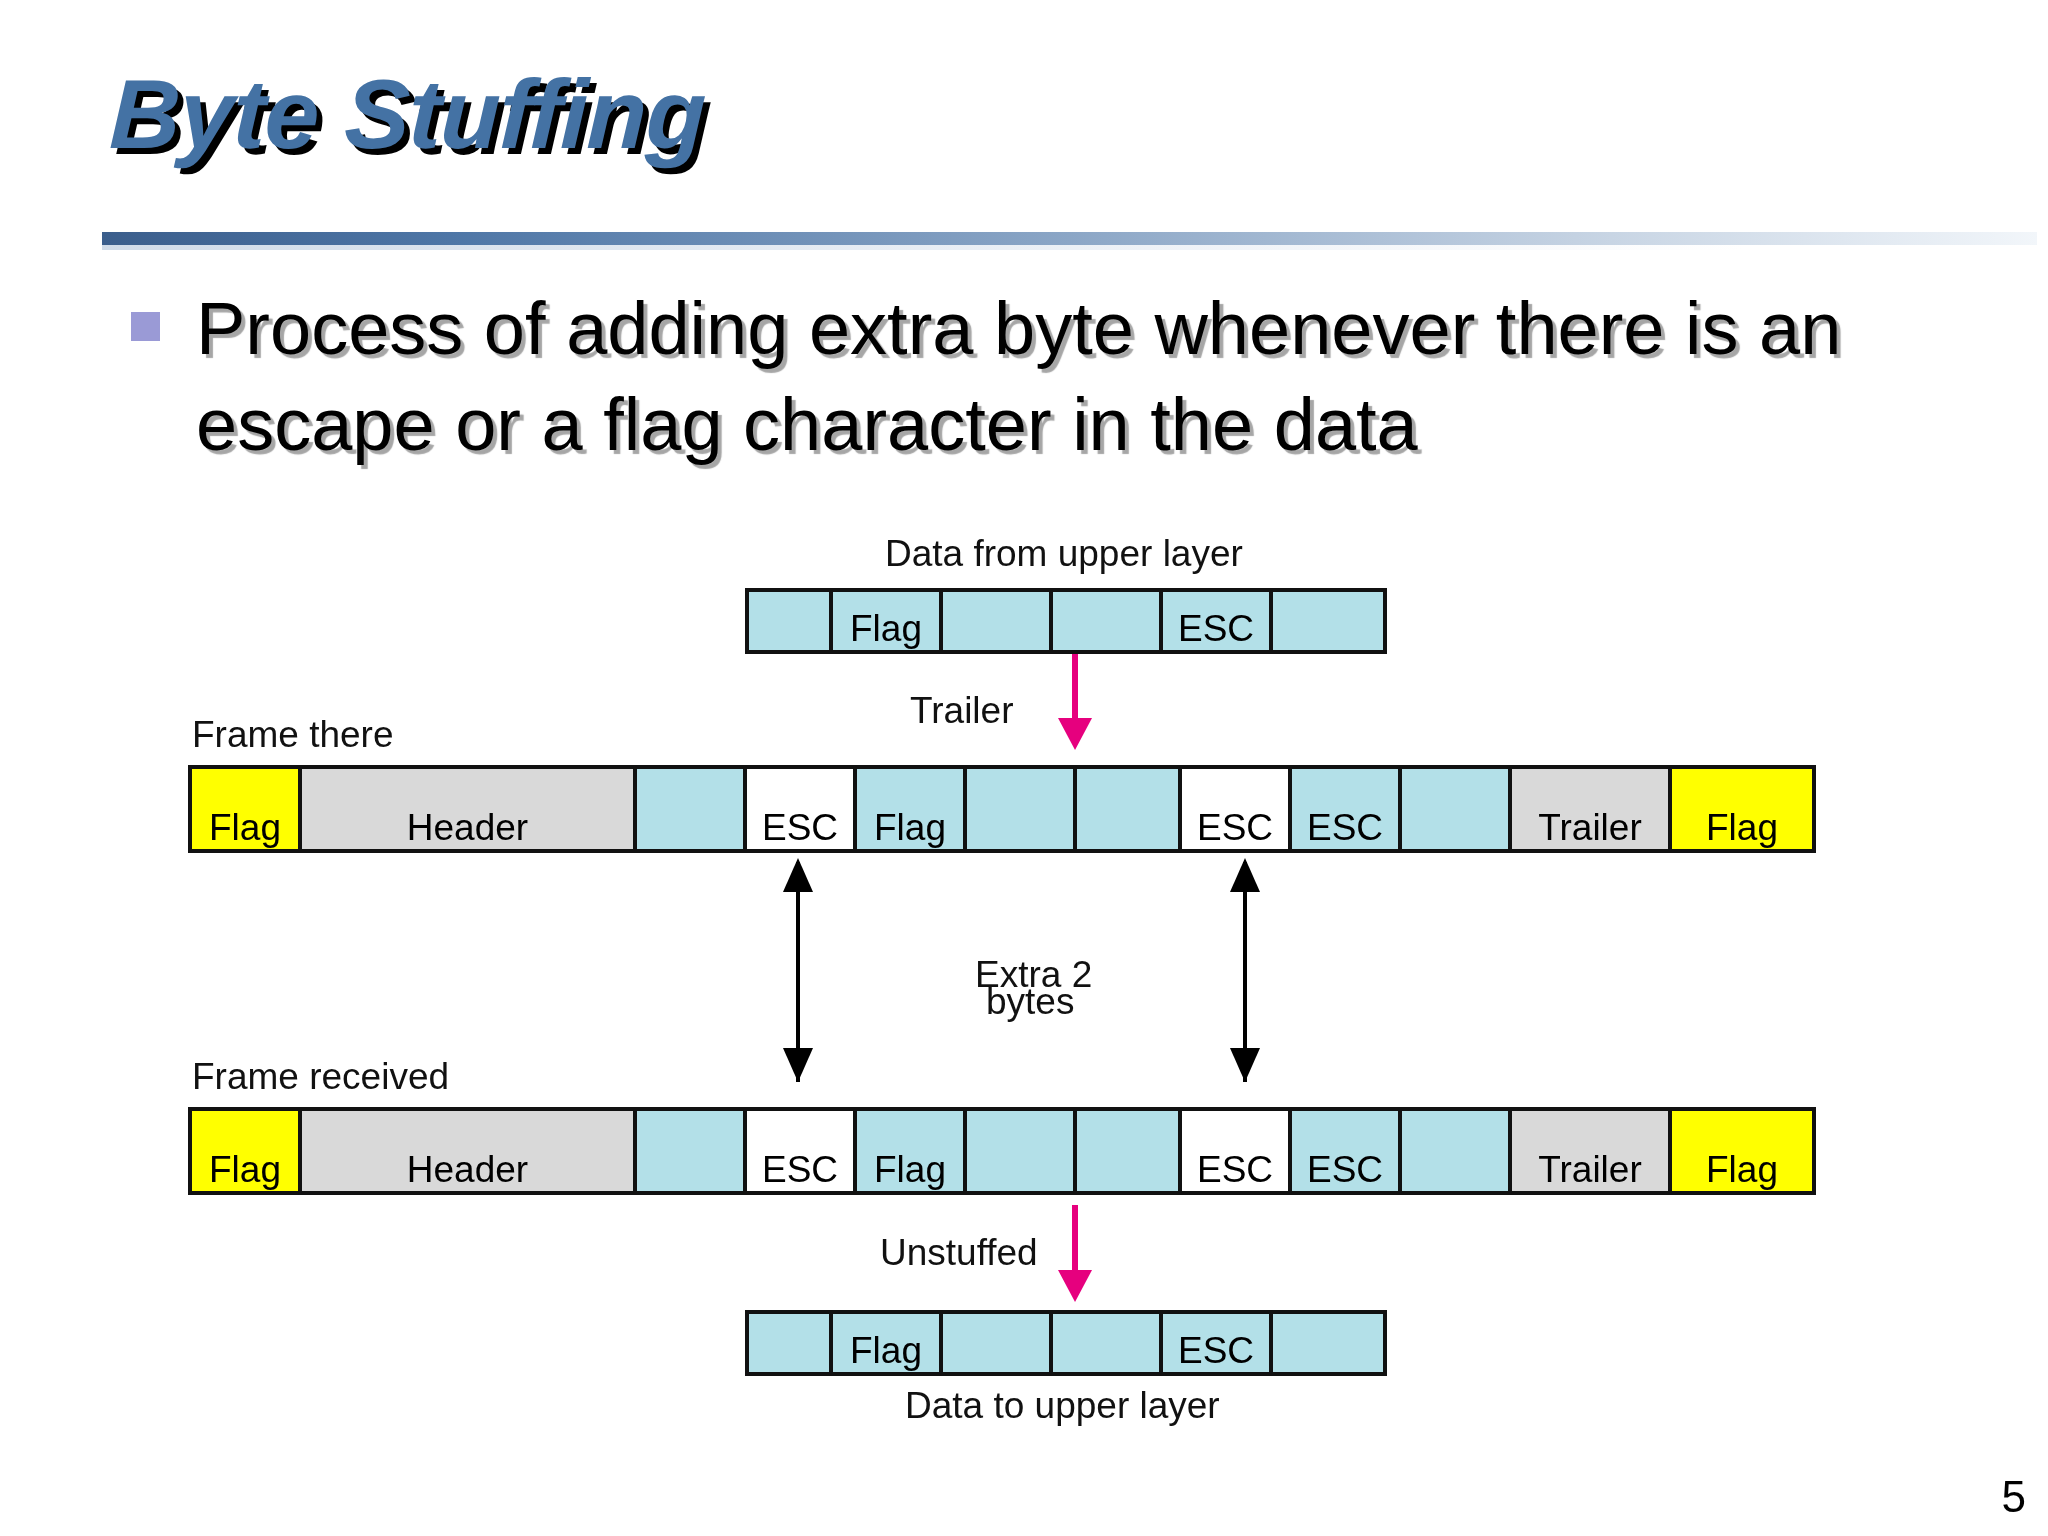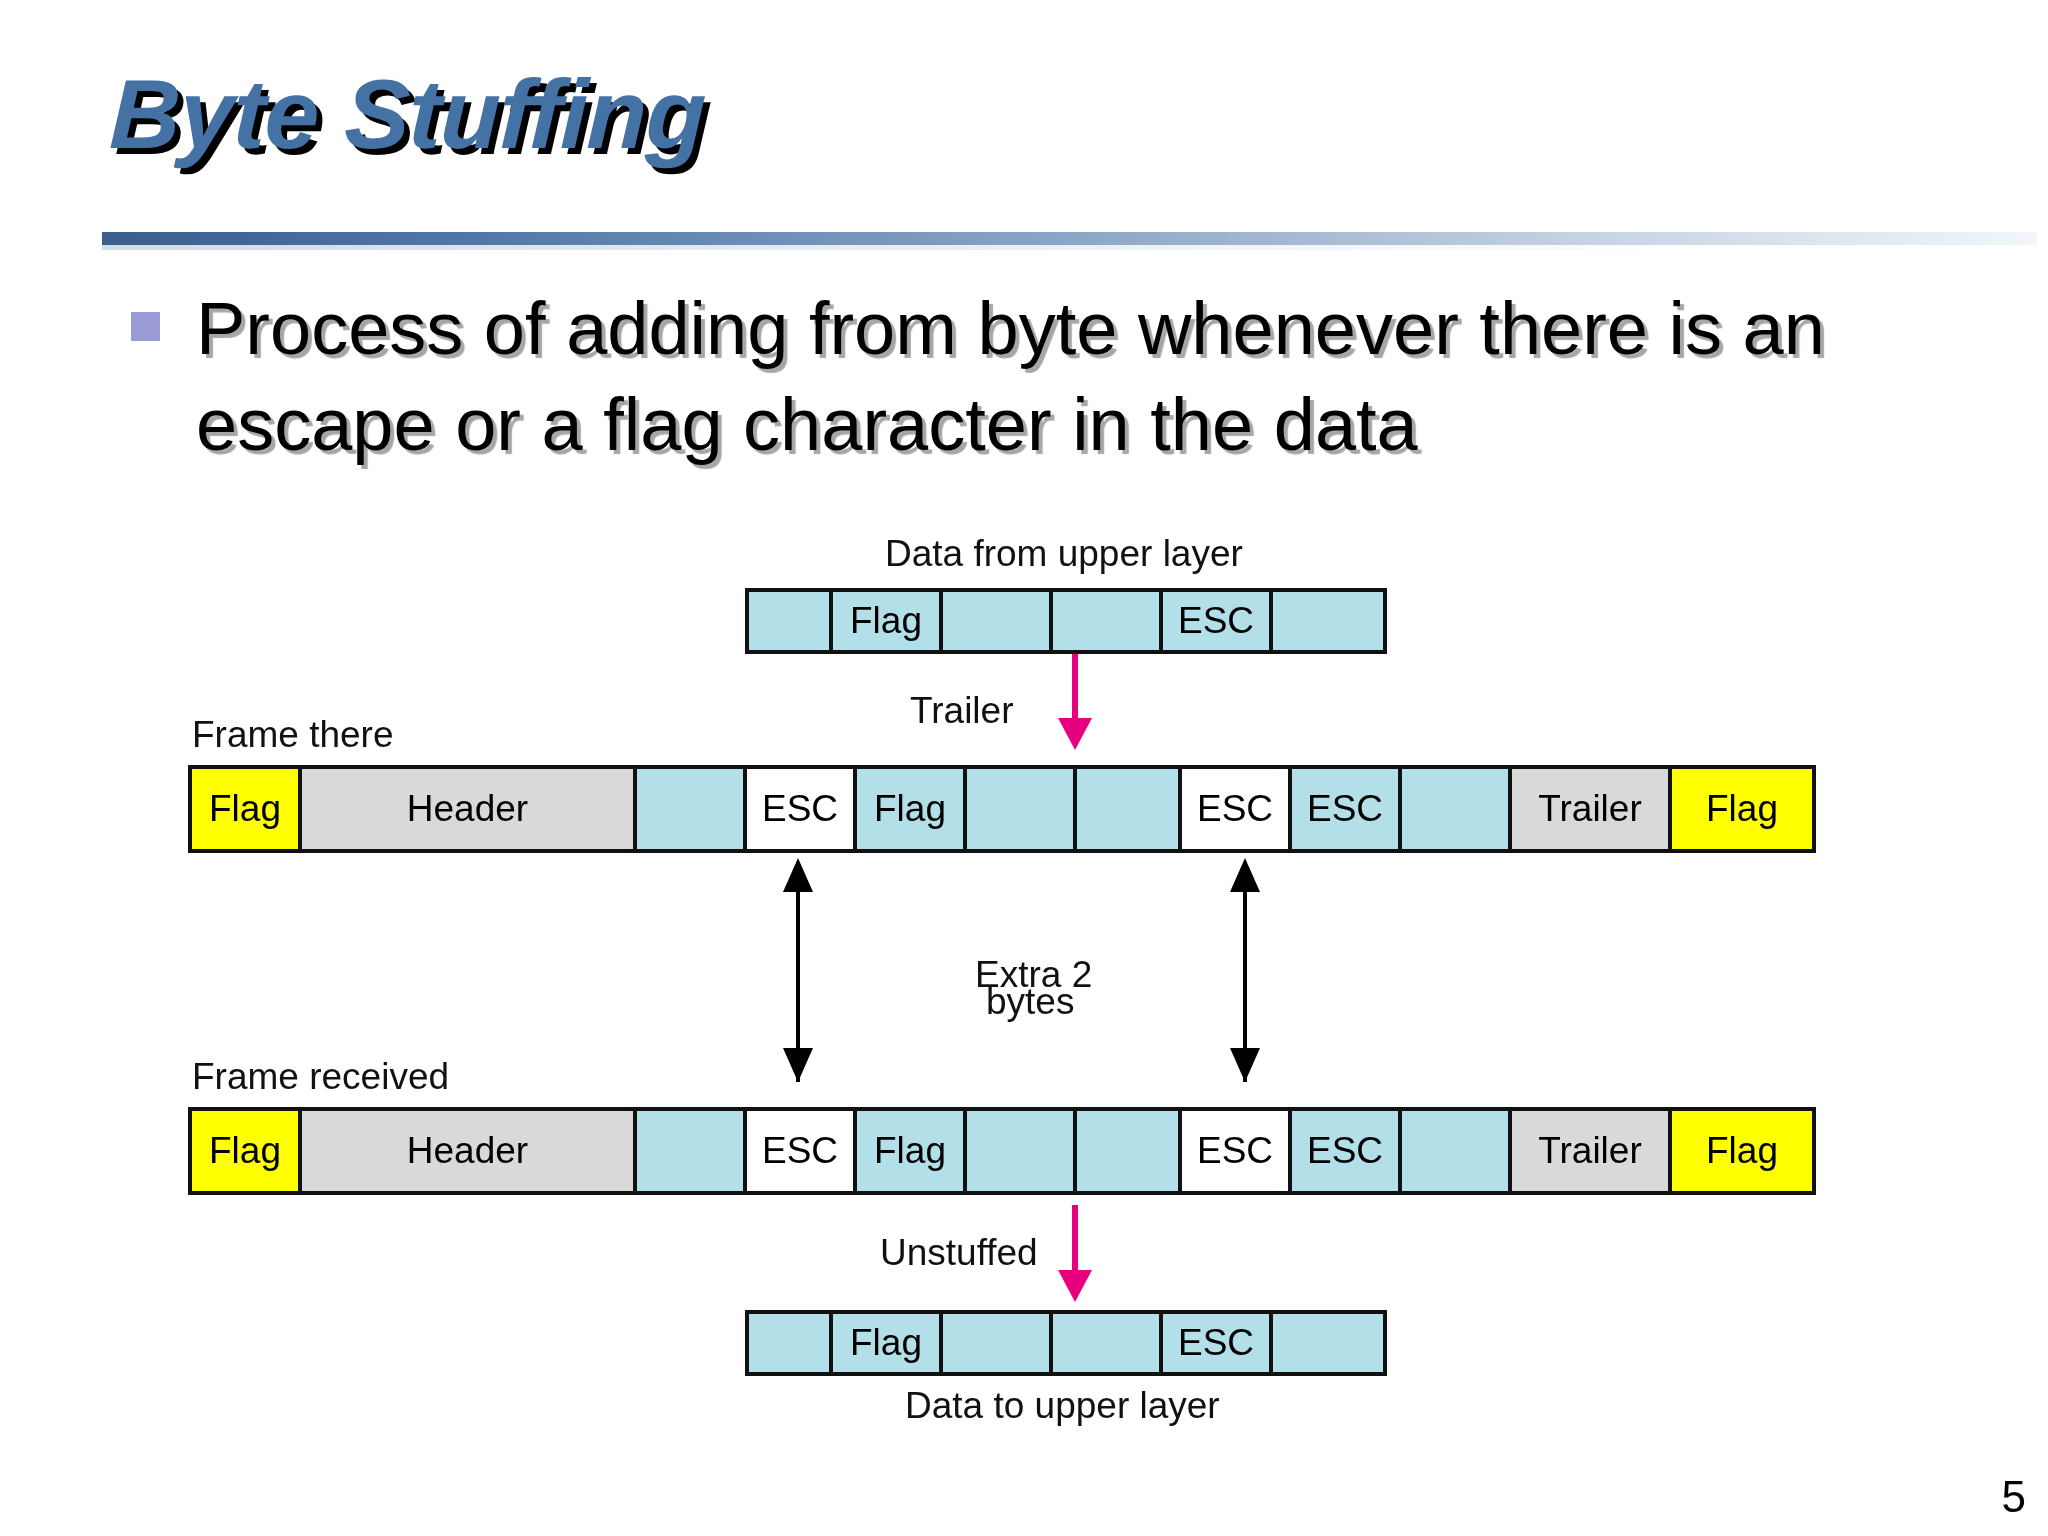--- a/index.html
+++ b/index.html
@@ -108,21 +108,21 @@
     top: 10px;
     width: 14px;
     height: 100%;
     background: #3a3a3a;
     z-index: -1;
   }
   .cell {
     box-sizing: border-box;
     border-right: 4px solid #111111;
     display: flex;
-    align-items: center;
+    align-items: flex-end;
     justify-content: center;
     font-size: 37px;
     color: #000000;
     height: 100%;
   }
   .cell:last-child { border-right: none; }
   .c-cyan   { background: #b3e0e8; }
   .c-white  { background: #ffffff; }
   .c-yellow { background: #ffff00; }
   .c-gray   { background: #d9d9d9; }
@@ -169,21 +169,21 @@
   }
 </style>
 </head>
 <body>
 
 <div id="slide-title">Byte Stuffing</div>
 <div id="title-rule"></div>
 <div id="title-rule-shadow"></div>
 
 <div id="bullet-marker"></div>
-<div id="bullet-text">Process of adding from byte whenever there is an escape or a flag character in the data</div>
+<div id="bullet-text">Process of adding extra byte whenever there is an escape or a flag character in the data</div>
 
 <div id="diagram">
 
   <div class="dlabel" style="left:885px;top:533px;">Data from upper layer</div>
 
   <div class="byterow" id="row-upper" style="left:745px;top:588px;height:66px;">
       <div class="cell c-cyan" style="width: 84px;">
         <span></span>
       </div>
       <div class="cell c-cyan" style="width: 110px;">

